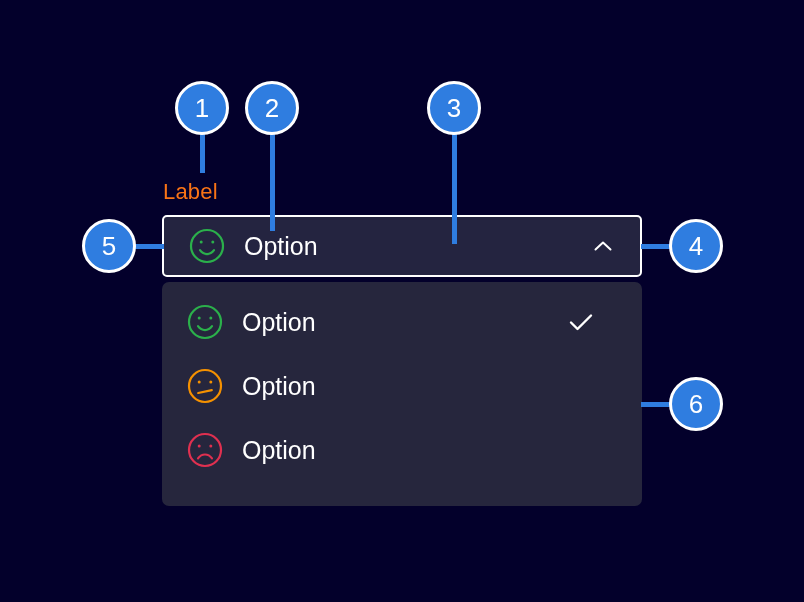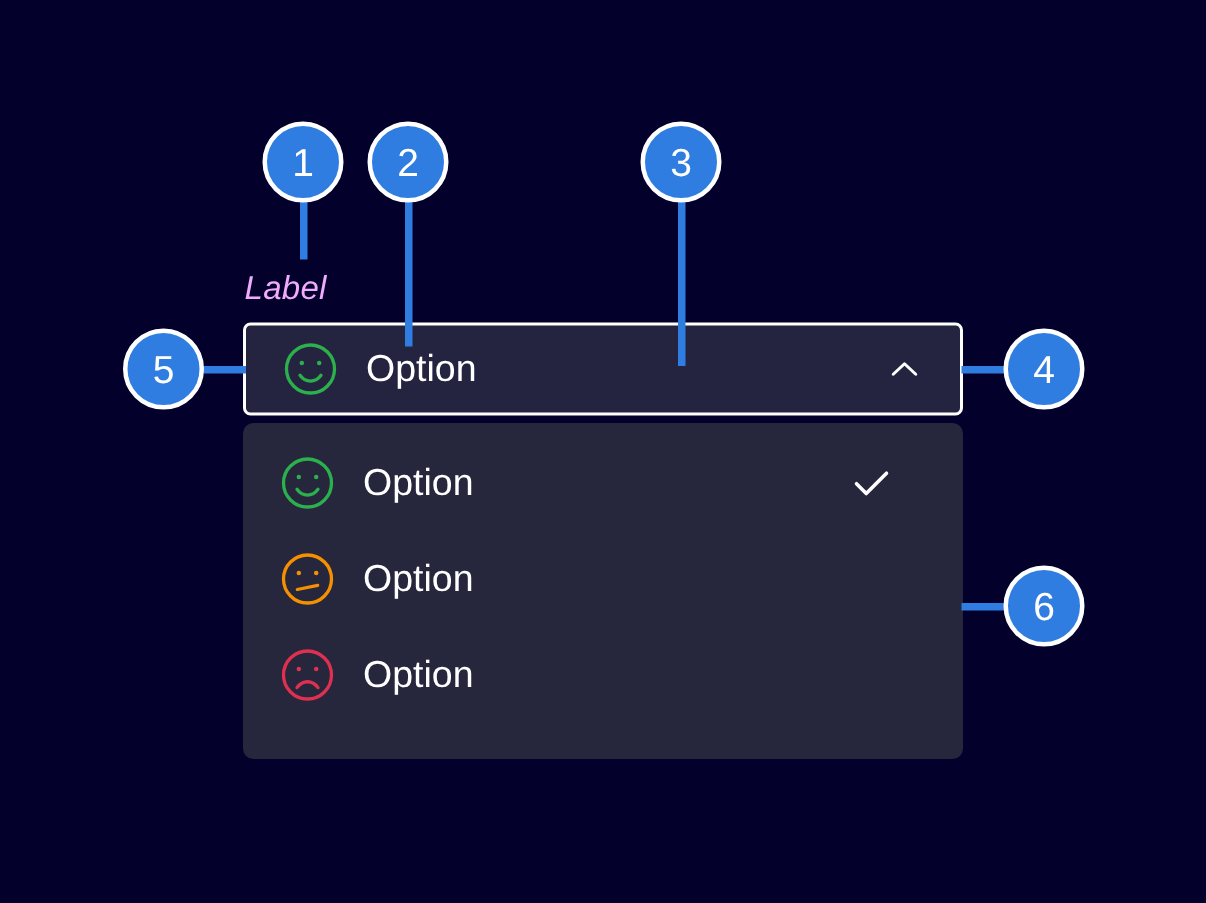--- a/index.html
+++ b/index.html
@@ -19,24 +19,23 @@
     inset: 0;
   }
 
   
   .field-label {
     position: absolute;
     left: 163px;
     top: 178px;
     font-size: 22px;
     line-height: 28px;
-    color: #f0abfc;
+    color: #f97316;
     letter-spacing: 0.2px;
     white-space: nowrap;
-    font-style: italic;
   }
 
   
   .select-control {
     position: absolute;
     left: 162px;
     top: 215px;
     width: 480px;
     height: 62px;
     box-sizing: border-box;

